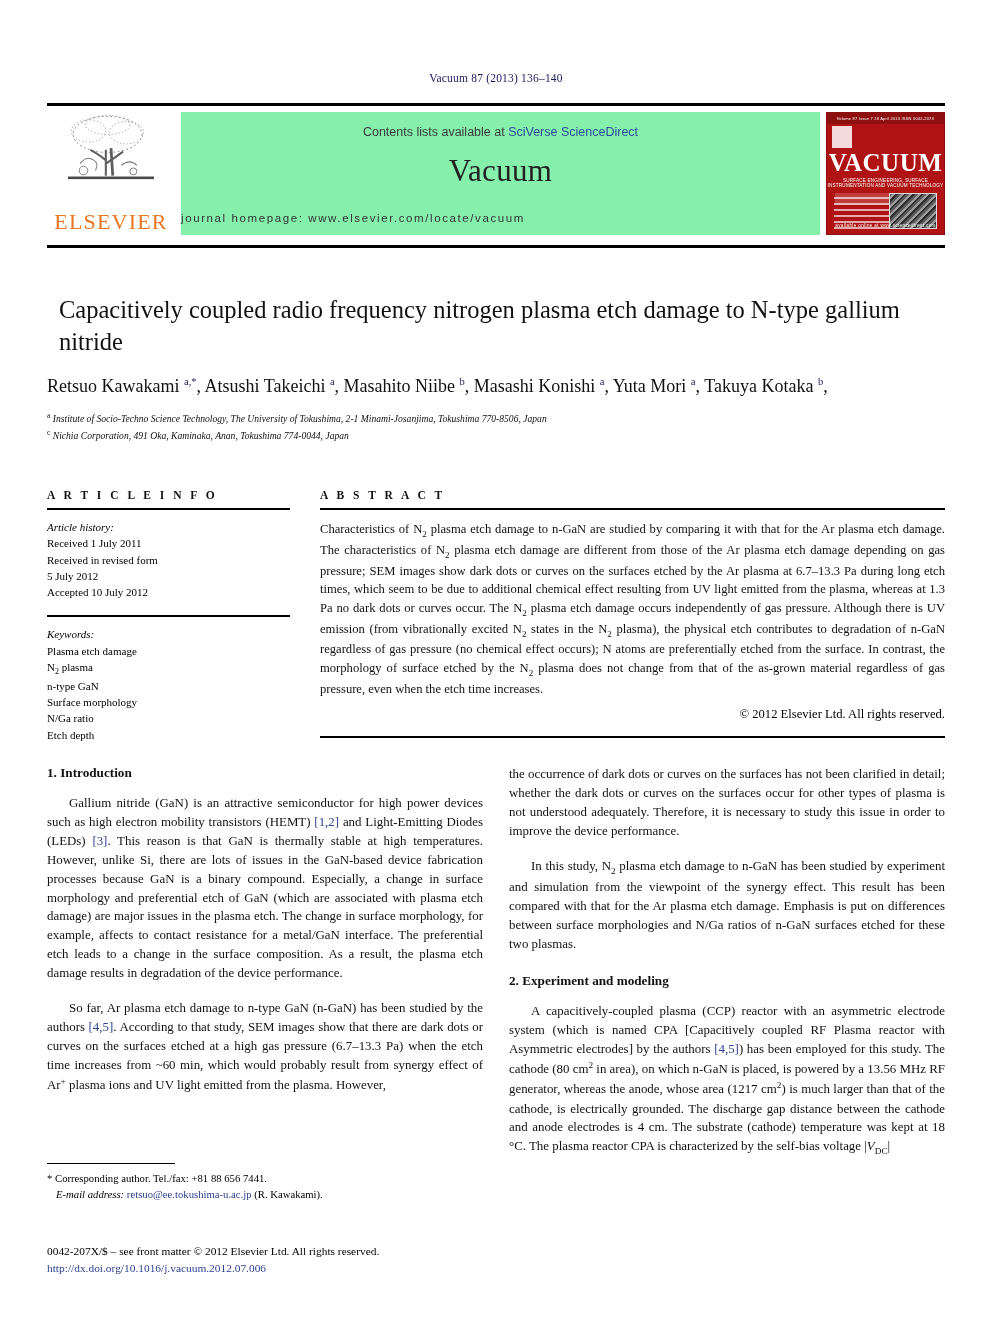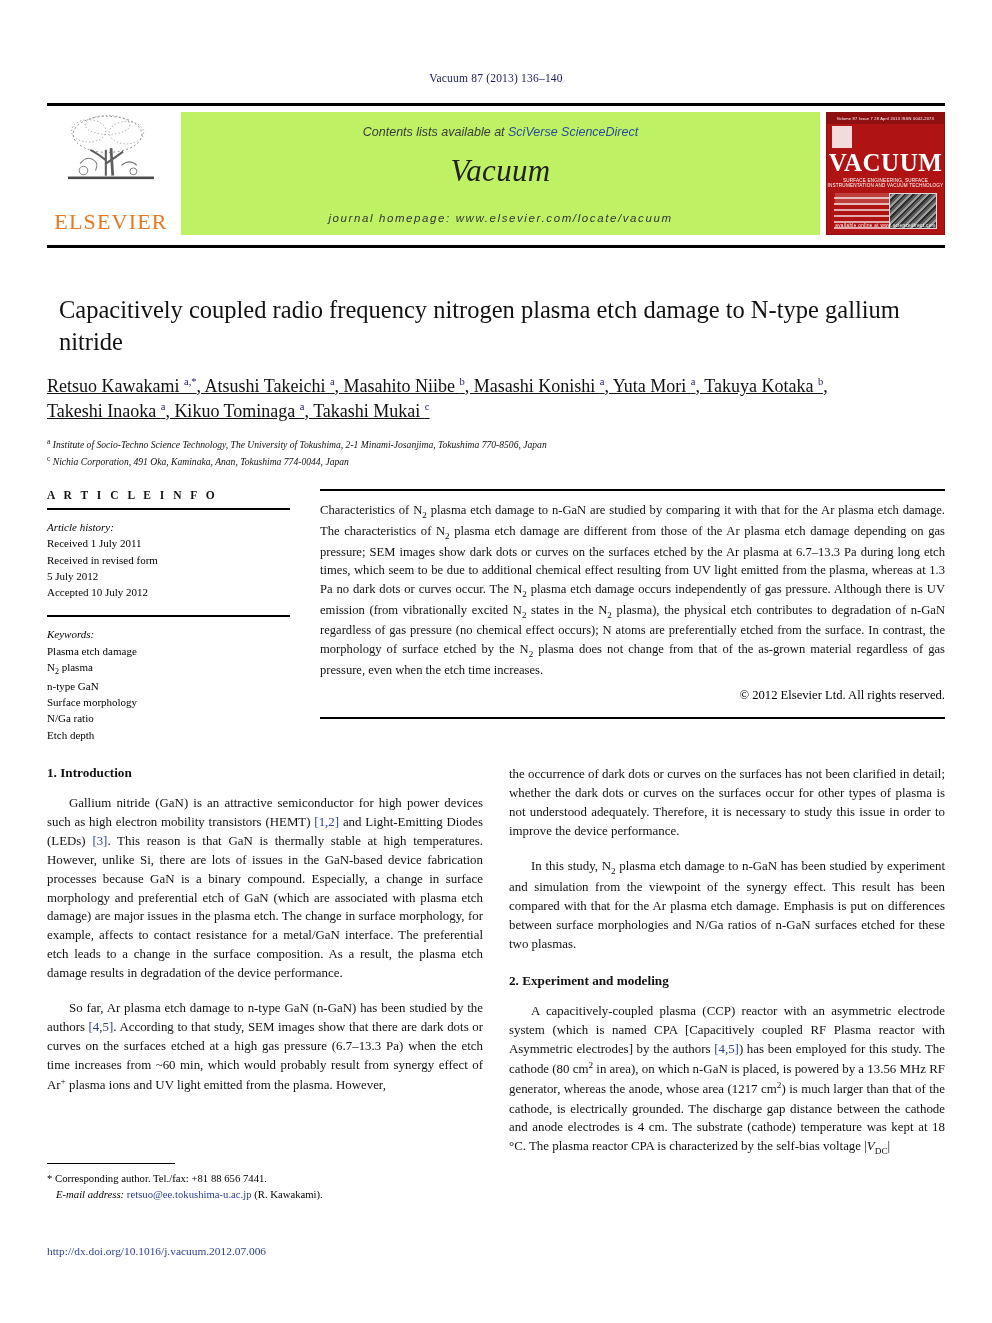--- a/index.html
+++ b/index.html
@@ -64,44 +64,43 @@
   .elsevier-word {
     font-family: "Liberation Serif", serif;
     font-size: 22px;
     letter-spacing: 1.2px;
     color: #E87722;
     line-height: 1;
     margin-top: 1px;
   }
   .sd-banner {
     flex: 1 1 auto;
-    background: #bef264;
+    background: #86efac;
     margin-left: 6px;
     margin-right: 6px;
     position: relative;
-    font-style: italic;
   }
   .contents-line {
     text-align: center;
     font-family: "Liberation Sans", sans-serif;
     font-size: 12.5px;
     color: #3a3a3a;
     padding-top: 13px;
   }
   .contents-line .sd-link { color: #2b4b9b; }
   .journal-name {
     text-align: center;
     font-family: "Liberation Serif", serif;
     font-size: 31px;
     color: #222;
     margin-top: 14px;
     letter-spacing: 0.3px;
   }
   .homepage-line {
-    text-align: center;
+    text-align: left;
     font-family: "Liberation Sans", sans-serif;
     font-size: 11.5px;
     color: #333;
     letter-spacing: 1.6px;
     position: absolute;
     bottom: 11px;
     left: 0;
     right: 0;
   }
   .cover-thumb {
@@ -203,21 +202,20 @@
     color: #111;
     margin: 12px;
     font-weight: normal;
   }
   .authors {
     margin-top: 16px;
     font-family: "Liberation Serif", serif;
     font-size: 18px;
     line-height: 1.42;
     color: #111;
-    text-decoration: underline;
   }
   .authors sup { font-size: 10.5px; color:#1b1b5e; vertical-align: super; }
   .affiliations {
     margin-top: 11px;
     font-family: "Liberation Serif", serif;
     font-style: italic;
     font-size: 9.6px;
     line-height: 1.62;
     color: #111;
   }
@@ -402,21 +400,20 @@
       </div>
 
     </div>
   </div>
 
   <div class="title-block">
     <h1 class="paper-title">Capacitively coupled radio frequency nitrogen plasma etch damage to N-type gallium nitride</h1>
 
     <div class="authors">
       <div>Retsuo Kawakami <sup>a,*</sup>, Atsushi Takeichi <sup>a</sup>, Masahito Niibe <sup>b</sup>, Masashi Konishi <sup>a</sup>, Yuta Mori <sup>a</sup>, Takuya Kotaka <sup>b</sup>,</div>
-      <div>Takeshi Inaoka <sup>a</sup>, Kikuo Tominaga <sup>a</sup>, Takashi Mukai <sup>c</sup></div>
     </div>
 
     <div class="affiliations">
       <div><sup>a</sup> <span>Institute of Socio-Techno Science Technology, The University of Tokushima, 2-1 Minami-Josanjima, Tokushima 770-8506, Japan</span></div>
       <div><sup>c</sup> <span>Nichia Corporation, 491 Oka, Kaminaka, Anan, Tokushima 774-0044, Japan</span></div>
     </div>
   </div>
 
   <div class="info-abstract">
 
@@ -437,20 +434,21 @@
         <div>Plasma etch damage</div>
         <div>N<sub>2</sub> plasma</div>
         <div>n-type GaN</div>
         <div>Surface morphology</div>
         <div>N/Ga ratio</div>
         <div>Etch depth</div>
       </div>
     </div>
 
     <div class="col-abstract">
+      <div class="sec-head">A B S T R A C T</div>
       <div class="rule-thick-abs"></div>
       <div class="abstract-text">Characteristics of N<sub>2</sub> plasma etch damage to n-GaN are studied by comparing it with that for the Ar plasma etch damage. The characteristics of N<sub>2</sub> plasma etch damage are different from those of the Ar plasma etch damage depending on gas pressure; SEM images show dark dots or curves on the surfaces etched by the Ar plasma at 6.7–13.3 Pa during long etch times, which seem to be due to additional chemical effect resulting from UV light emitted from the plasma, whereas at 1.3 Pa no dark dots or curves occur. The N<sub>2</sub> plasma etch damage occurs independently of gas pressure. Although there is UV emission (from vibrationally excited N<sub>2</sub> states in the N<sub>2</sub> plasma), the physical etch contributes to degradation of n-GaN regardless of gas pressure (no chemical effect occurs); N atoms are preferentially etched from the surface. In contrast, the morphology of surface etched by the N<sub>2</sub> plasma does not change from that of the as-grown material regardless of gas pressure, even when the etch time increases.</div>
       <div class="copyright-line">© 2012 Elsevier Ltd. All rights reserved.</div>
       <div class="abstract-bottom-rule"></div>
     </div>
 
   </div>
 
   <div class="body-cols">
 
@@ -469,16 +467,17 @@
 
   </div>
 
   <div class="footnote">
     <div class="footnote-rule"></div>
     <div class="footnote-line">* Corresponding author. Tel./fax: +81 88 656 7441.</div>
     <div class="footnote-line" style="padding-left:18px"><span class="ital">E-mail address:</span> <span class="email">retsuo@ee.tokushima-u.ac.jp</span> <span>(R. Kawakami).</span></div>
   </div>
 
   <div class="footer">
+    <div class="footer-line1">0042-207X/$ – see front matter © 2012 Elsevier Ltd. All rights reserved.</div>
     <div class="footer-doi">http://dx.doi.org/10.1016/j.vacuum.2012.07.006</div>
   </div>
 
 </div>
 
 </body></html>

